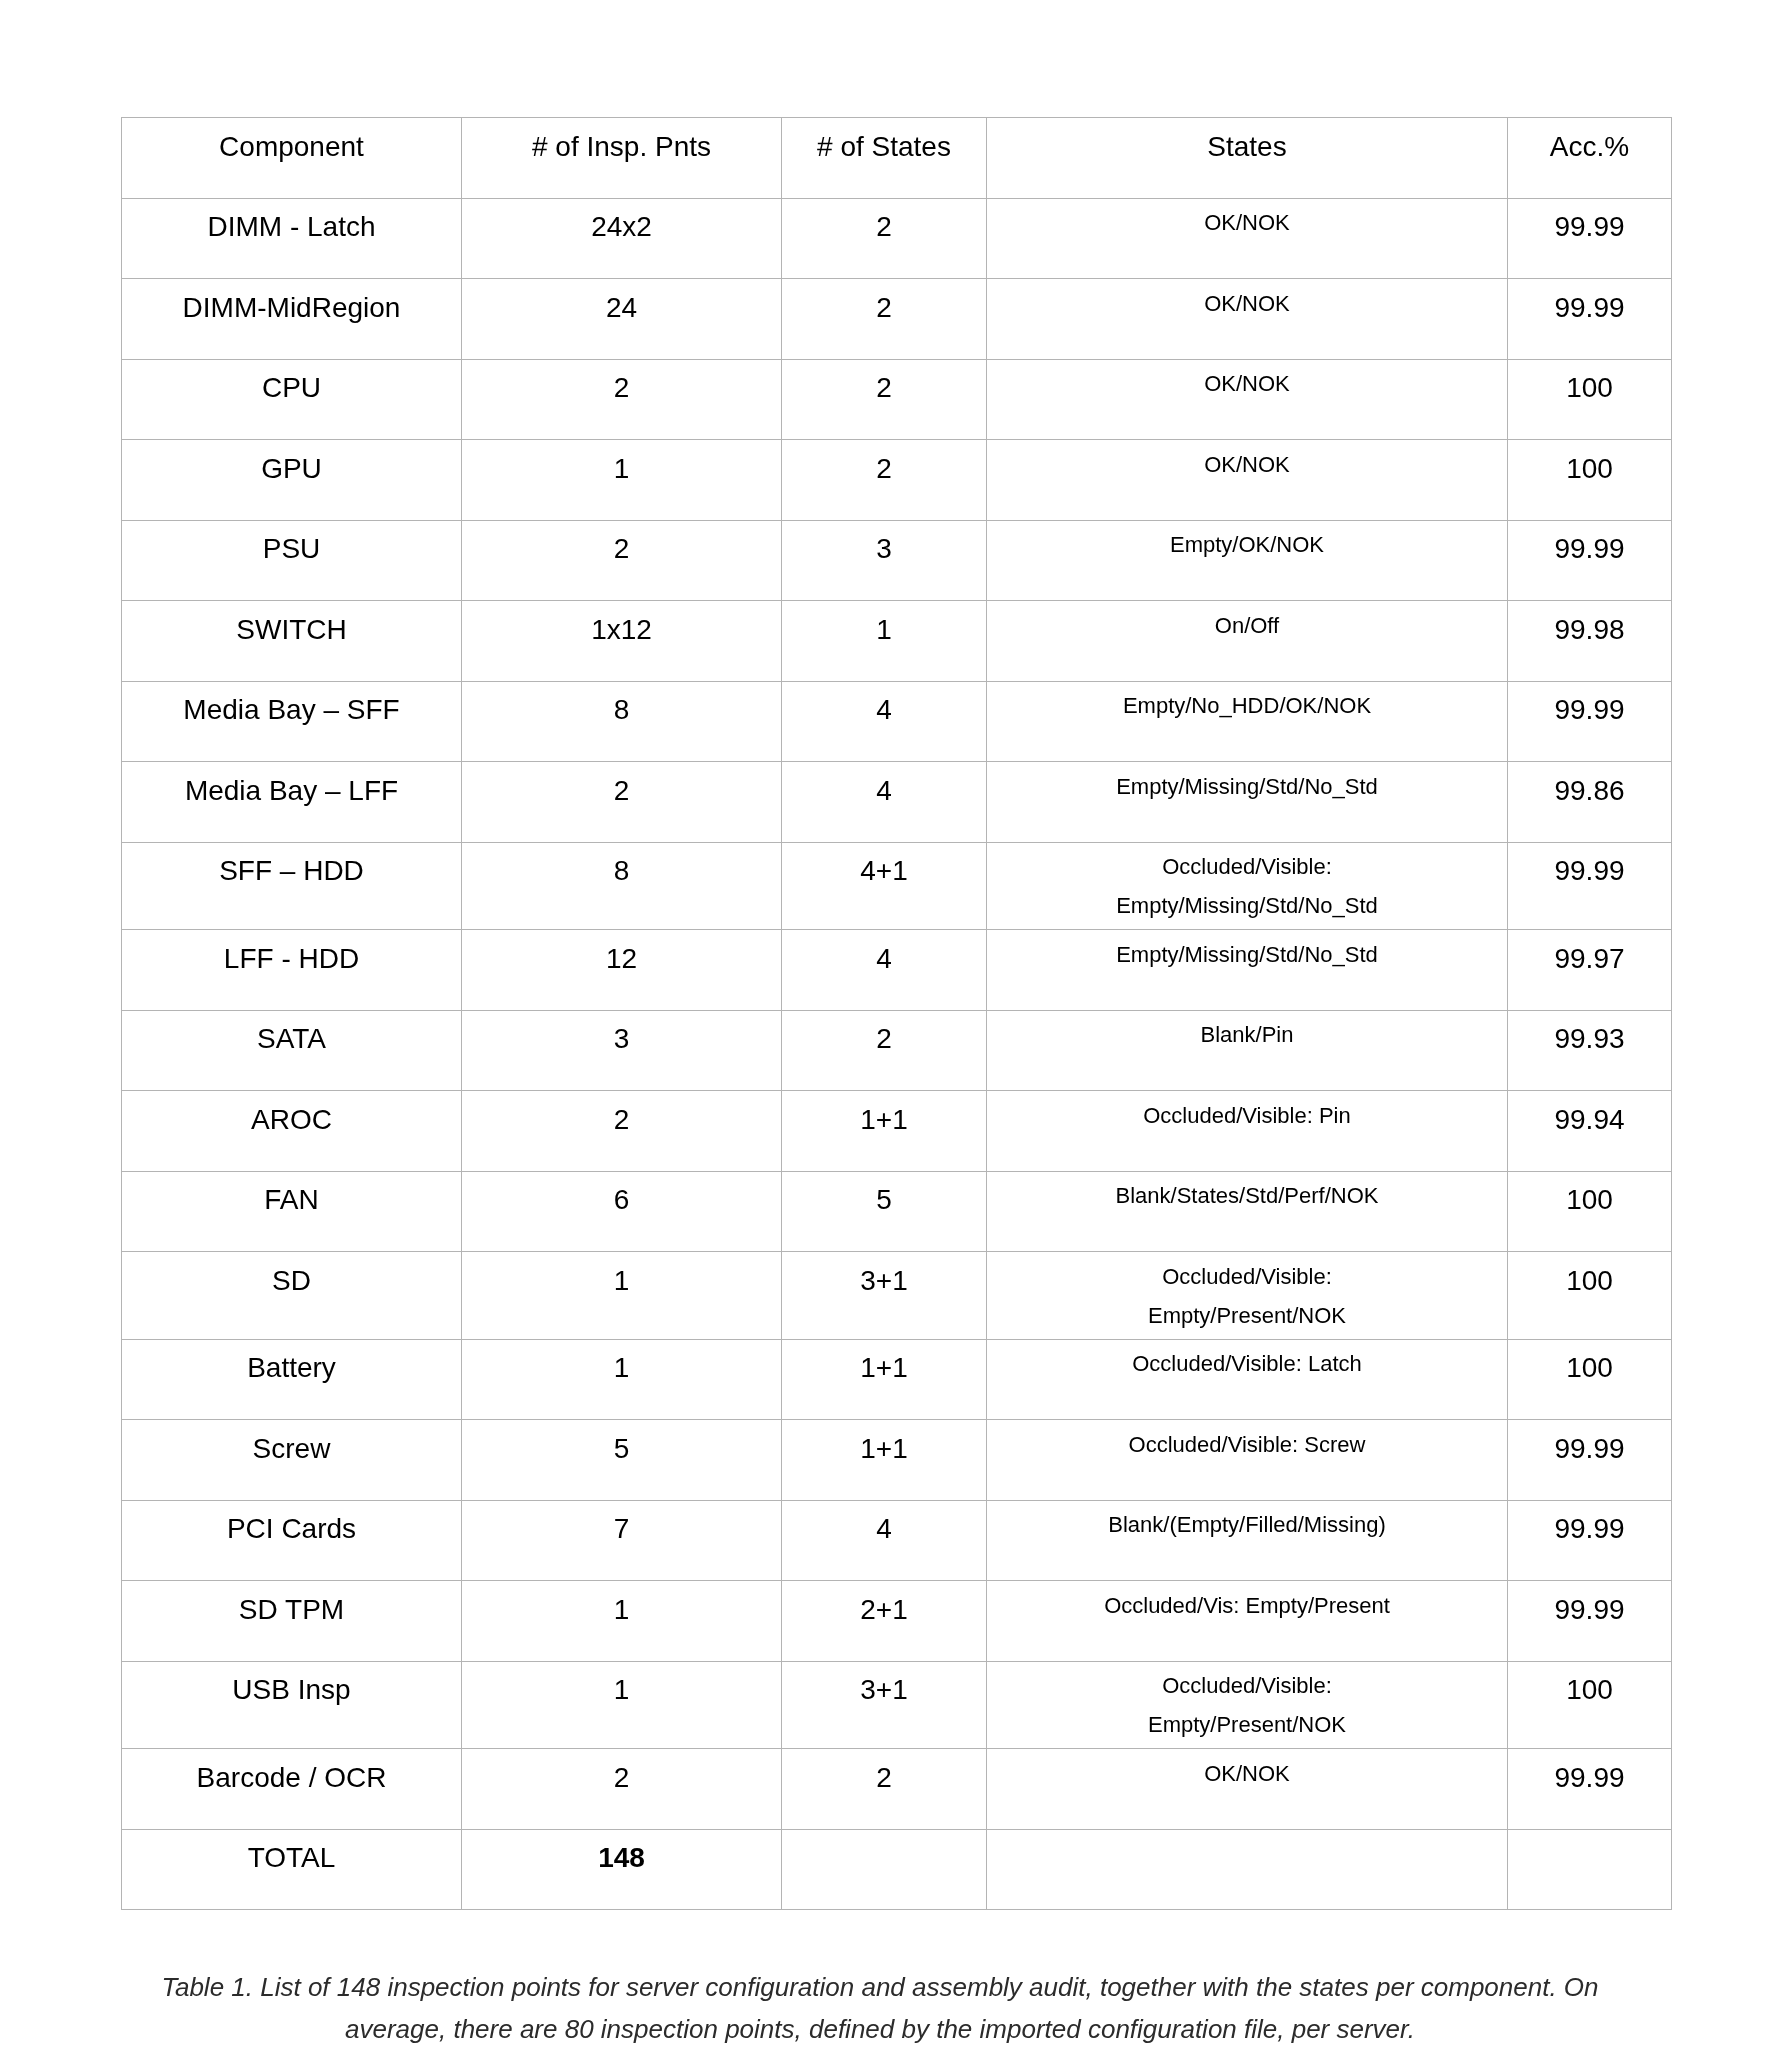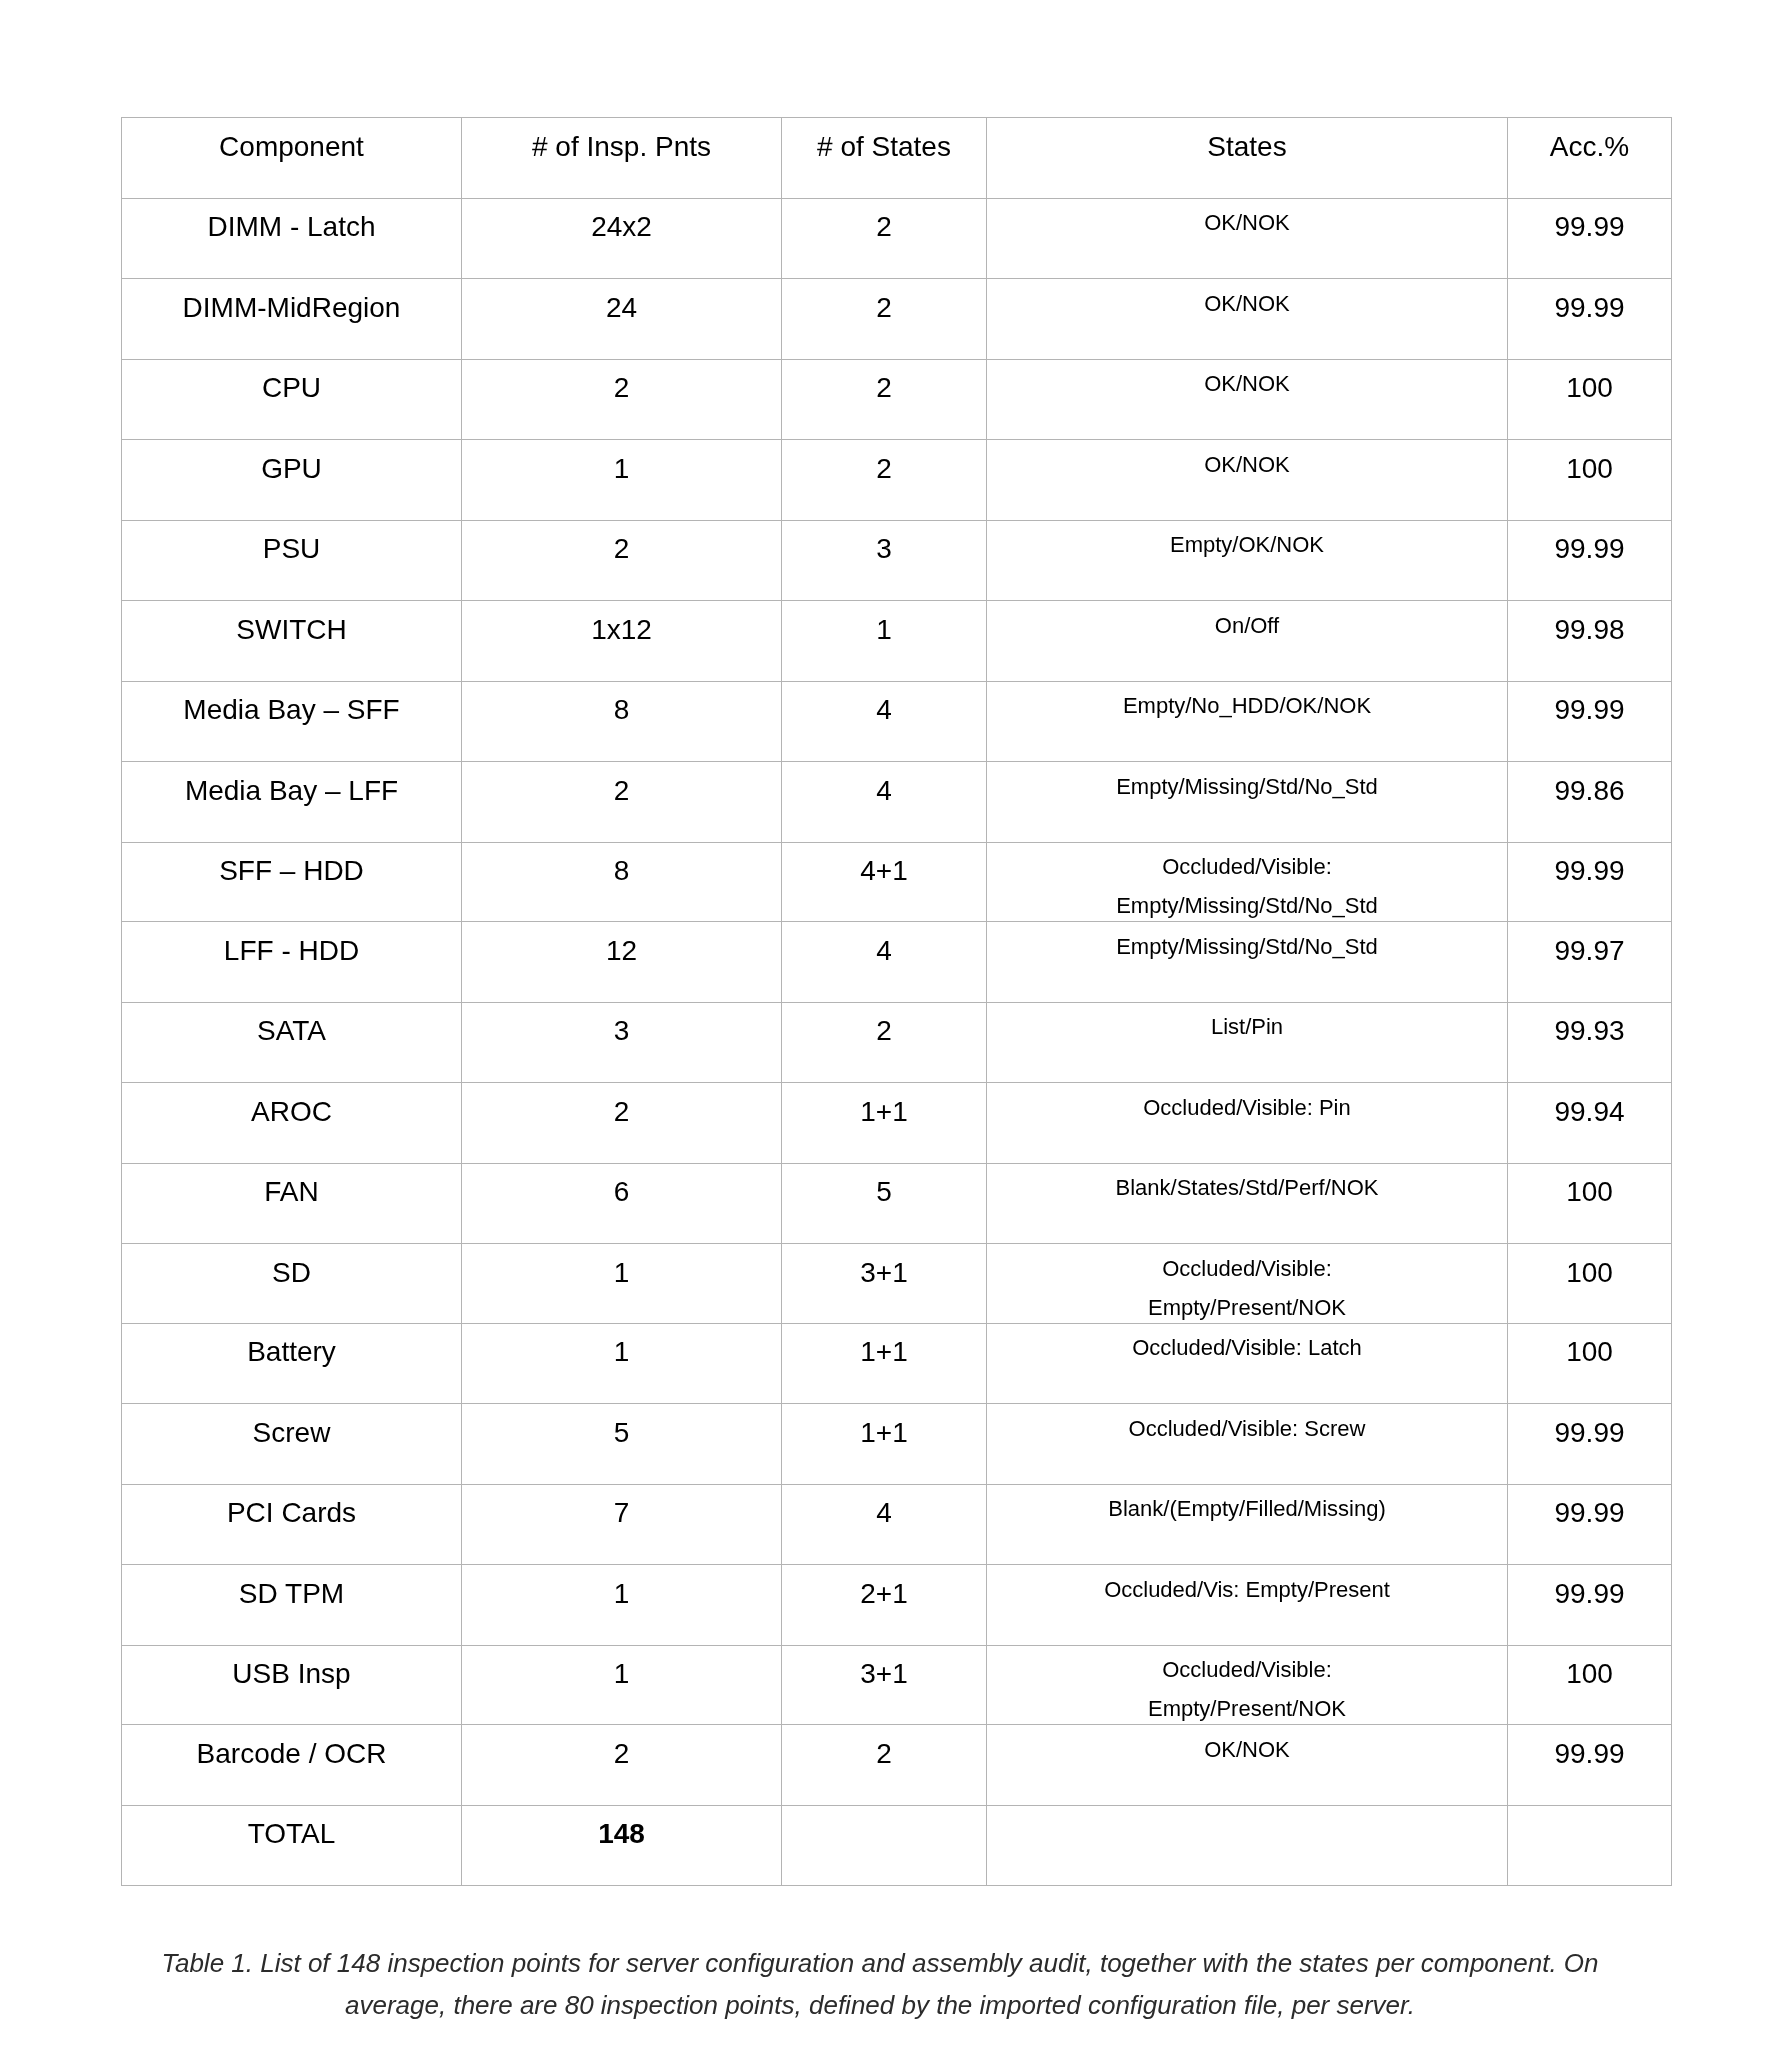--- a/index.html
+++ b/index.html
@@ -42,21 +42,21 @@
     line-height: 1.18;
     font-weight: normal;
     color: #000000;
     padding: 11.5px 5.8px 35px 5.8px;
     box-sizing: border-box;
   }
   table.spec-table thead th {
     padding: 11.5px 5.8px 35px 5.8px;
   }
   table.spec-table td.two-line {
-    padding-bottom: 2px;
+    padding-bottom: 10px;
   }
   table.spec-table td.states-cell {
     font-size: 22px;
   }
   table.spec-table td.bold-val {
     font-weight: bold;
   }
   table.spec-table td .line {
     display: block;
   }
@@ -186,21 +186,21 @@
           <td class="states-cell">
             <span class="line">Empty/Missing/Std/No_Std</span>
           </td>
           <td>99.97</td>
         </tr>
         <tr>
           <td>SATA</td>
           <td class="">3</td>
           <td>2</td>
           <td class="states-cell">
-            <span class="line">List/Pin</span>
+            <span class="line">Blank/Pin</span>
           </td>
           <td>99.93</td>
         </tr>
         <tr>
           <td>AROC</td>
           <td class="">2</td>
           <td>1+1</td>
           <td class="states-cell">
             <span class="line">Occluded/Visible: Pin</span>
           </td>

